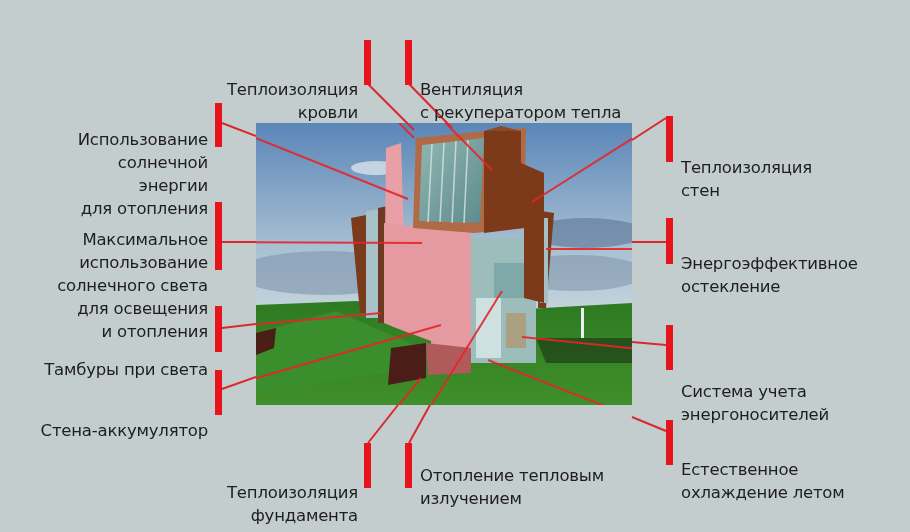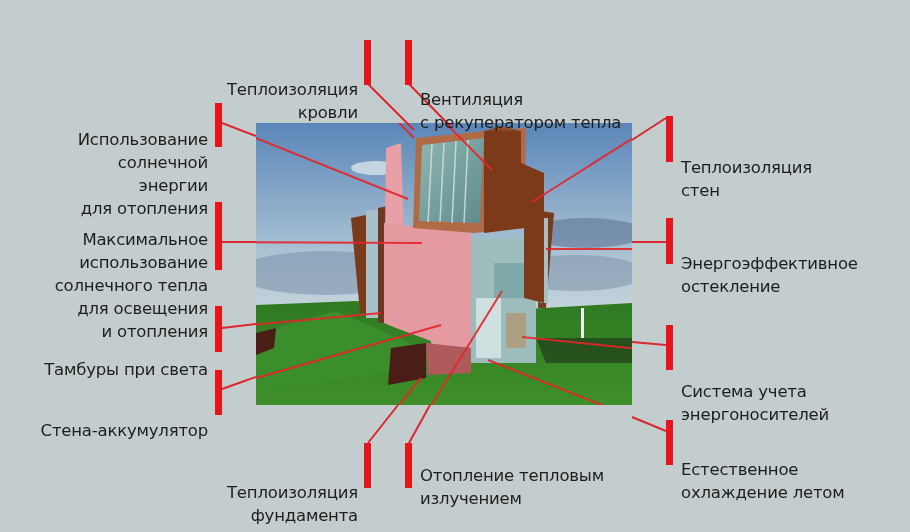--- a/index.html
+++ b/index.html
@@ -112,31 +112,31 @@
 <div class="bar" style="left:666px;top:218px;height:46px"></div>
 <div class="bar" style="left:215px;top:306px;height:46px"></div>
 <div class="bar" style="left:666px;top:325px;height:45px"></div>
 <div class="bar" style="left:215px;top:370px;height:45px"></div>
 <div class="bar" style="left:666px;top:420px;height:45px"></div>
 <div class="bar" style="left:364px;top:443px;height:45px"></div>
 <div class="bar" style="left:405px;top:443px;height:45px"></div>
 
 <div class="lbl r" style="right:552px;top:38px">Теплоизоляция
 кровли</div>
-<div class="lbl" style="left:420px;top:48px">Вентиляция
+<div class="lbl" style="left:420px;top:38px">Вентиляция
 с рекуператором тепла</div>
 <div class="lbl r" style="right:702px;top:88px">Использование
 солнечной
 энергии
 для отопления</div>
 <div class="lbl" style="left:681px;top:116px">Теплоизоляция
 стен</div>
 <div class="lbl r" style="right:702px;top:188px">Максимальное
 использование
-солнечного тепла
+солнечного света
 для освещения
 и отопления</div>
 <div class="lbl" style="left:681px;top:212px">Энергоэффективное
 остекление</div>
 <div class="lbl r" style="right:702px;top:318px">Тамбуры при света</div>
 <div class="lbl" style="left:681px;top:340px">Система учета
 энергоносителей</div>
 <div class="lbl r" style="right:702px;top:379px">Стена-аккумулятор</div>
 <div class="lbl" style="left:681px;top:418px">Естественное
 охлаждение летом</div>

